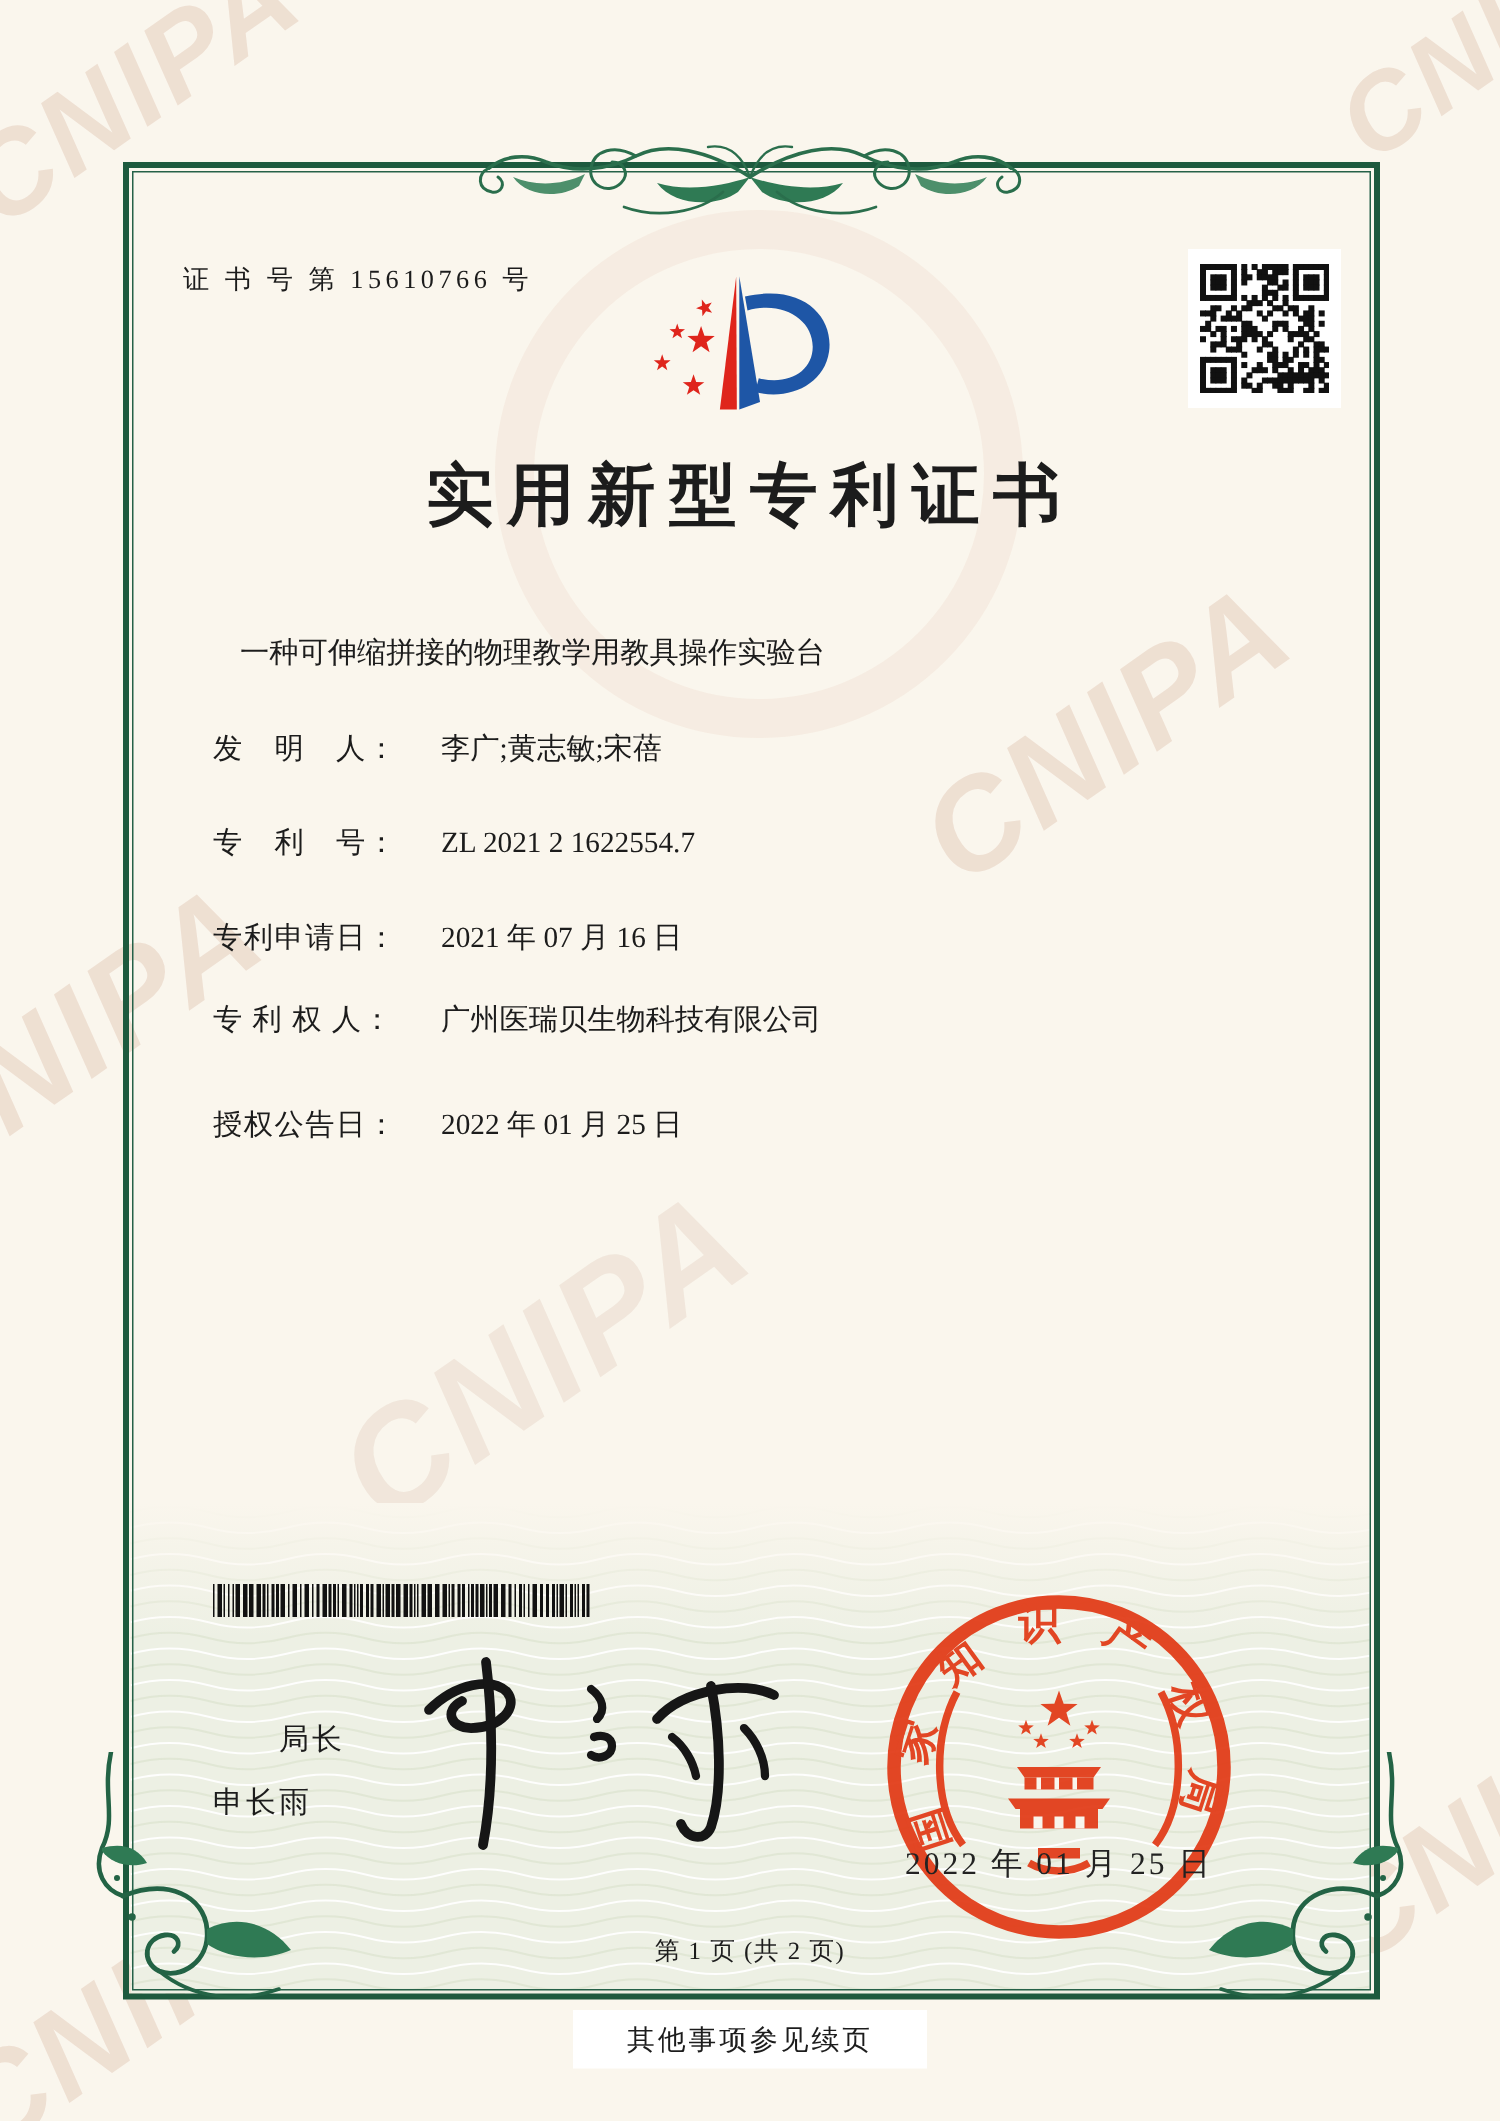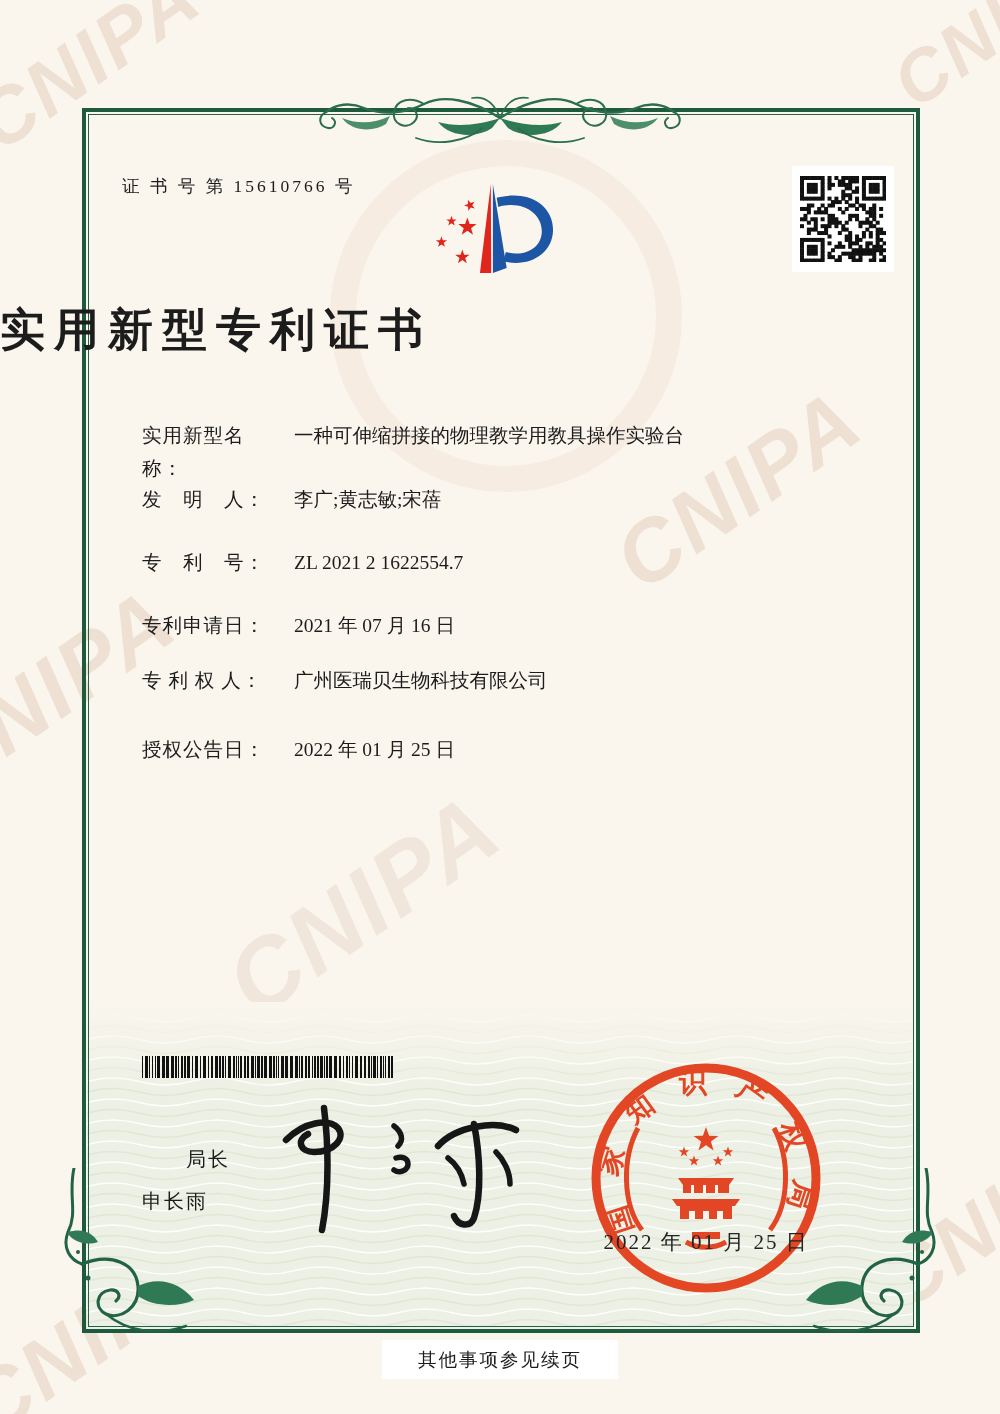--- a/index.html
+++ b/index.html
@@ -47,21 +47,21 @@
   
   .certno{
     position:absolute; left:122px; top:174px; z-index:4;
     font-size:17.5px; letter-spacing:3px;
   }
   .logo{position:absolute; left:408px; top:162px; z-index:4;}
   .qr-box{position:absolute; left:792px; top:166px; width:102px; height:106px; background:#fff; z-index:4;}
   .qr{position:absolute; left:8px; top:10px;}
   .doc-title{
     position:absolute; left:0; right:0; top:300px; z-index:4;
-    text-align:left; font-size:45px; font-weight:bold; letter-spacing:9px;
+    text-align:center; font-size:45px; font-weight:bold; letter-spacing:9px;
   }
   
   .frow{position:absolute; left:142px; z-index:4; display:flex; font-size:19.5px; line-height:33px;}
   .flabel{flex:none; width:134px; letter-spacing:1px;}
   .fvalue{max-width:578px;margin-left:18px;}
   .frow1{top:419px;} .frow2{top:483px;} .frow3{top:546px;}
   .frow4{top:609px;} .frow5{top:664px;} .frow6{top:721px;}
   .grant-row{position:absolute; left:142px; top:736px; z-index:4; font-size:19.5px; display:flex;}
   .grant-no{position:absolute; left:516px; top:782px; z-index:4; font-size:19.5px; display:flex;}
   
@@ -499,21 +499,20 @@
         <rect x="10.32" y="82.56" width="4" height="4" fill="#111"></rect>
         <rect x="13.76" y="82.56" width="4" height="4" fill="#111"></rect>
         <rect x="17.20" y="82.56" width="4" height="4" fill="#111"></rect>
         <rect x="20.64" y="82.56" width="4" height="4" fill="#111"></rect>
       </svg>
   </div>
 
   <div class="doc-title">实用新型专利证书</div>
 
   <div class="frow frow1">
-    <span class="flabel">实用新型名称：</span>
     <span class="fvalue">一种可伸缩拼接的物理教学用教具操作实验台</span>
   </div>
   <div class="frow frow2">
     <span class="flabel">发　明　人：</span>
     <span class="fvalue">李广;黄志敏;宋蓓</span>
   </div>
   <div class="frow frow3">
     <span class="flabel">专　利　号：</span>
     <span class="fvalue">ZL 2021 2 1622554.7</span>
   </div>
@@ -574,15 +573,16 @@
         <rect x="133" y="155" width="6" height="8" fill="#faf6ed"></rect>
         <path d="M54 72 C 38 102 38 148 58 174" fill="none" stroke="#e23a16" stroke-width="5"></path>
         <path d="M190 72 C 206 102 206 148 186 174" fill="none" stroke="#e23a16" stroke-width="5"></path>
         <rect x="108" y="176" width="28" height="7"></rect>
         <path d="M102 186 C 114 193 130 193 142 186" fill="none" stroke="#e23a16" stroke-width="5"></path>
       </g>
     </g>
   </svg>
   <div class="seal-date">2022 年 01 月 25 日</div>
 
+  <div class="page-indicator">第 1 页 (共 2 页)</div>
   <div class="continuation">其他事项参见续页</div>
 
 </div>
 
 </body></html>

